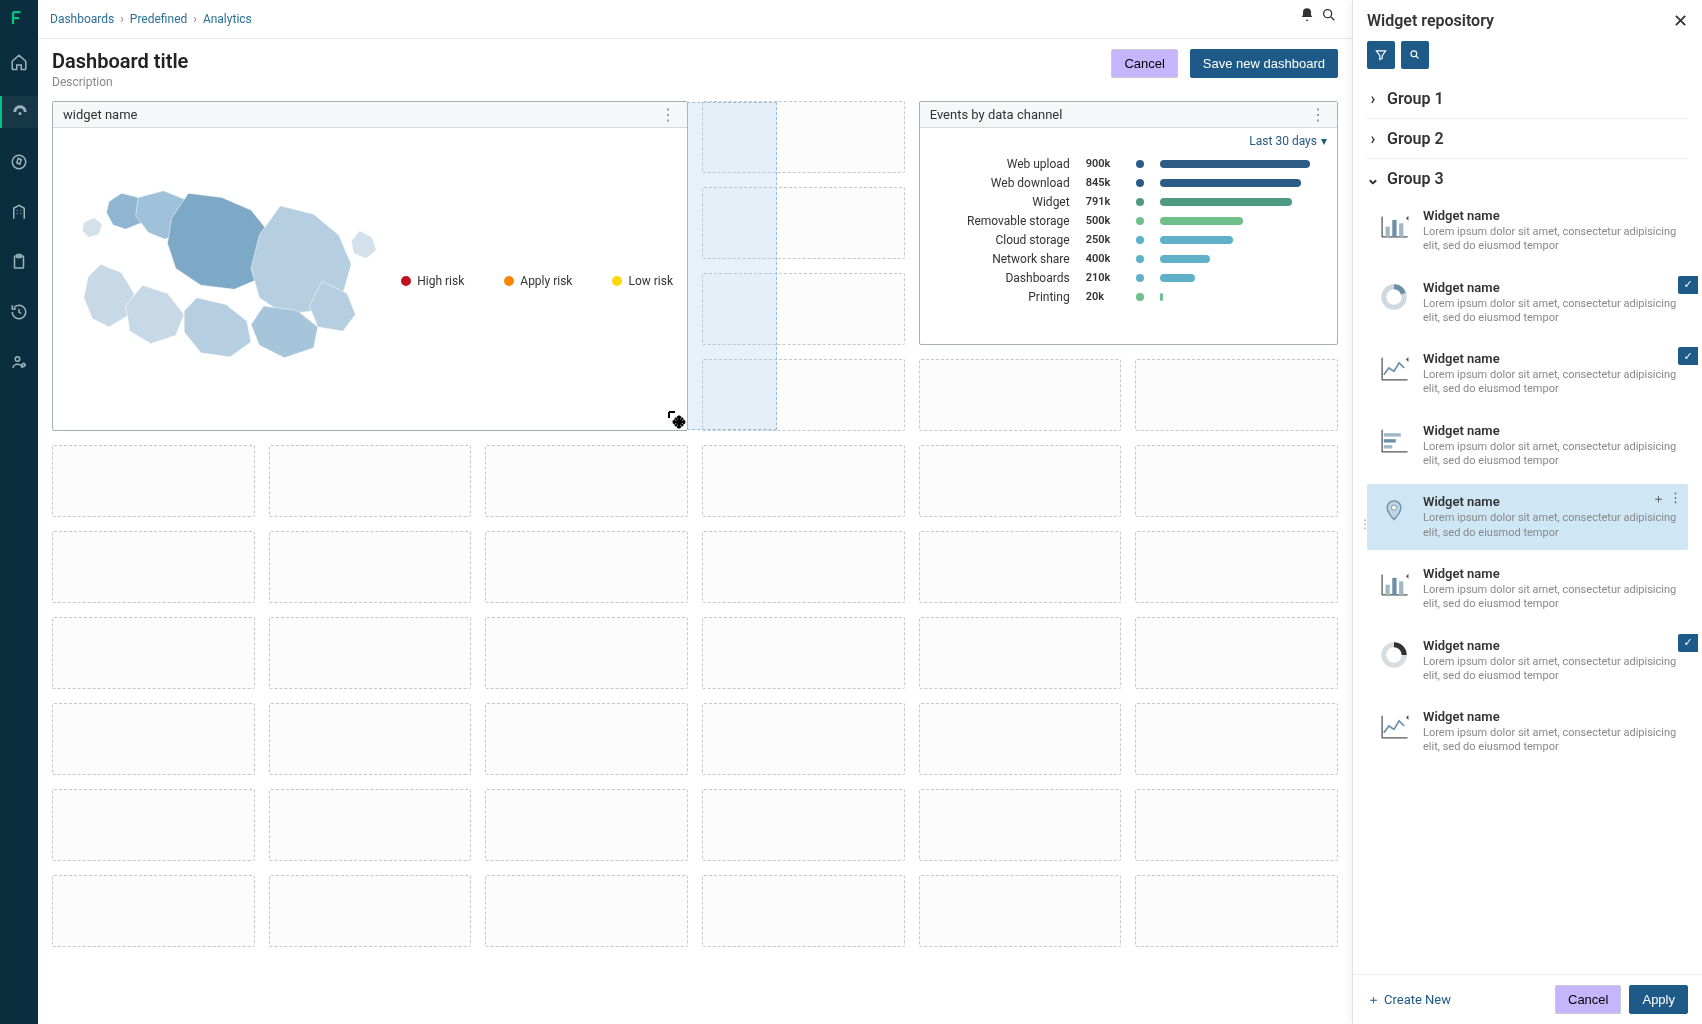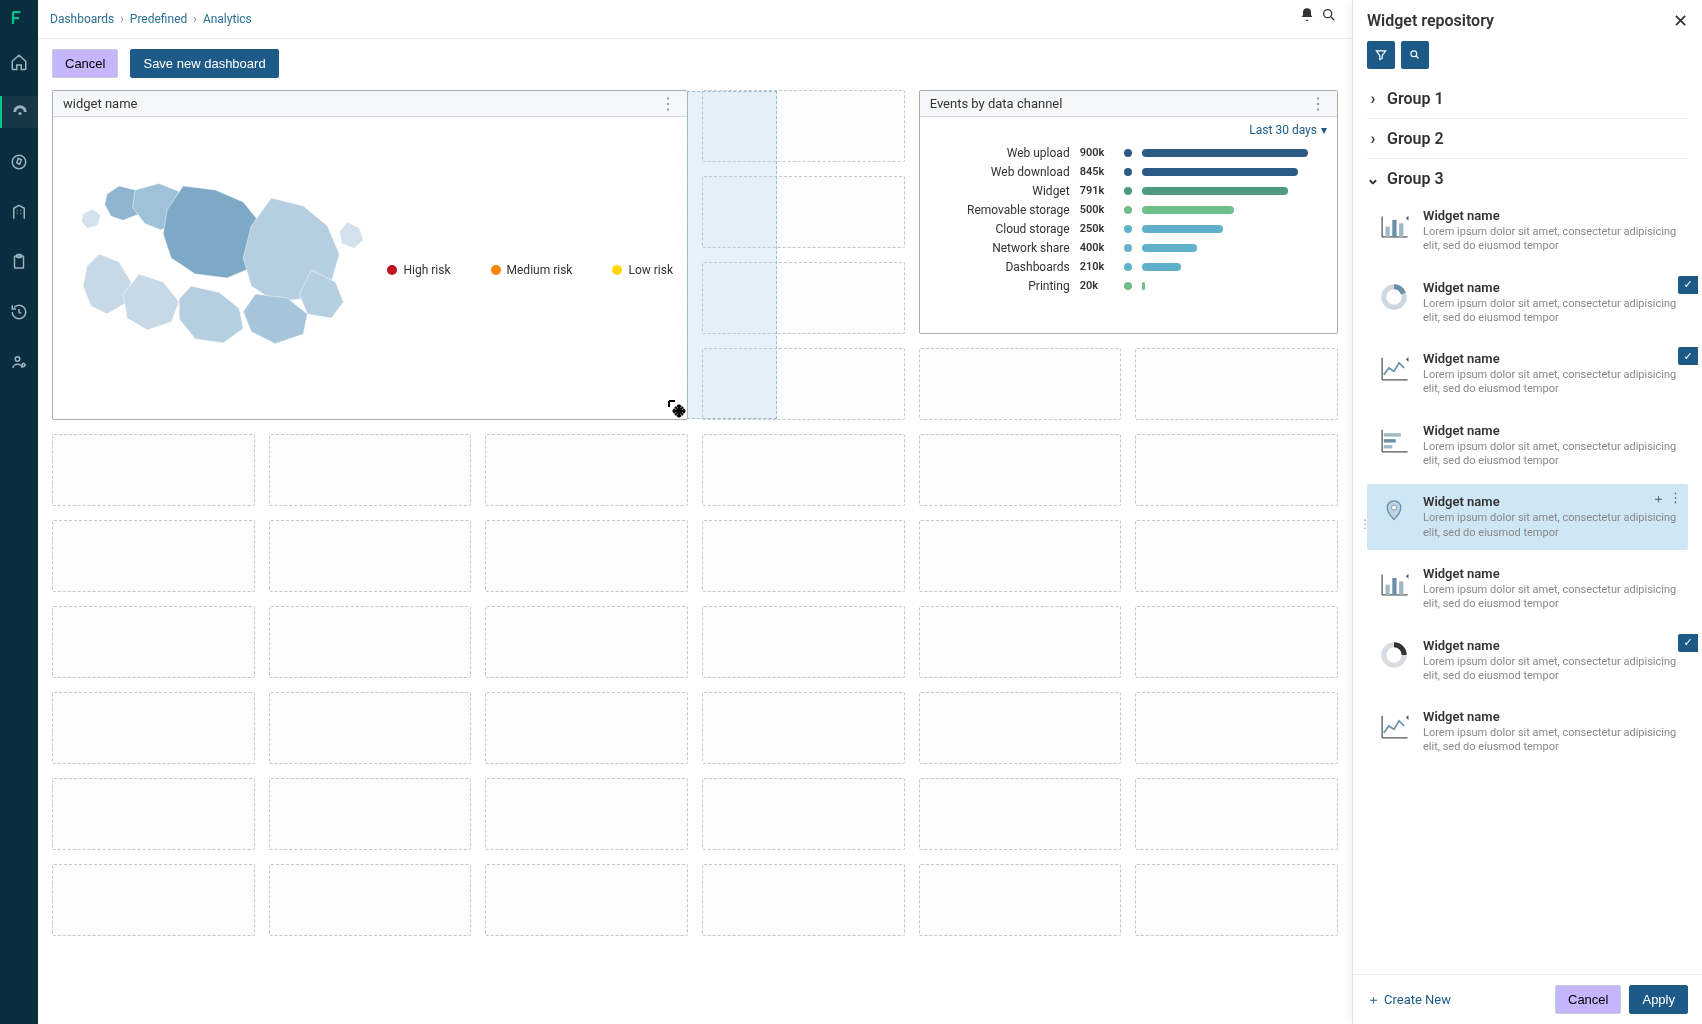--- a/index.html
+++ b/index.html
@@ -43,21 +43,21 @@
 .map-area { flex:1; background: #fff; position:relative; }
 .map-svg { width: 100%; height: 100%; }
 .legend { display:flex; gap: 40px; padding: 8px 4px; font-size: 12px; }
 .legend-item { display:flex; align-items:center; gap:6px; }
 .dot { width:10px; height:10px; border-radius:50%; }
 .resize-handle { position:absolute; right:-8px; bottom:-8px; width:32px; height:32px; display:flex; align-items:center; justify-content:center; cursor:nwse-resize; }
 
 .widget-events { grid-column: 5 / span 2; grid-row: 1 / span 3; }
 .widget-events .wbody { padding: 6px 10px 10px; }
 .range-row { display:flex; justify-content:flex-end; font-size:12px; color:#1d5a87; cursor:pointer; gap:4px; align-items:center; padding-bottom:6px; }
-.chart-row { display:flex; align-items:center; gap:10px; height:19px; }
+.chart-row { display:flex; align-items:center; gap:16px; height:19px; }
 .chart-label { flex: 0 0 140px; text-align:right; font-size:12px; color:#333; }
 .chart-val { flex: 0 0 34px; font-size:11px; font-weight:600; color:#333; text-align:left; }
 .chart-dot { width:8px; height:8px; border-radius:50%; flex-shrink:0; }
 .chart-bar-wrap { flex:1; height:8px; border-radius:4px; }
 .chart-bar { height:8px; border-radius:4px; }
 
 
 .col4-slot { grid-column: 4; }
 
 
@@ -159,20 +159,24 @@
         </div>
       <div class="icon-btn">
           <svg viewBox="0 0 24 24" width="16" height="16" fill="none" stroke="currentColor" stroke-width="2">
             <circle cx="10" cy="10" r="6"></circle>
             <path d="M20 20l-5-5"></path>
           </svg>
         </div>
     </div>
 
     <div class="header">
+      <div class="header-left">
+        <div class="header-title">Dashboard title</div>
+        <div class="header-desc">Description</div>
+      </div>
       <button class="btn">Cancel</button>
       <button class="btn primary">Save new dashboard</button>
     </div>
 
     <div class="canvas">
       <div class="grid" id="grid">
           <div class="widget widget-map" style="position: relative;">
   <div class="whead">
               <span>widget name</span>
               <span class="menu">⋮</span>
@@ -196,21 +200,21 @@
         </g>
       </svg>
     </div>
     <div class="legend">
       <div class="legend-item">
                   <span class="dot" style="background:#c1121f"></span>
                   <span>High risk</span>
                 </div>
                 <div class="legend-item">
                   <span class="dot" style="background:#fb8500"></span>
-                  <span>Medium  risk</span>
+                  <span>Apply  risk</span>
                 </div>
                 <div class="legend-item">
                   <span class="dot" style="background:#ffd60a"></span>
                   <span>Low risk</span>
                 </div>
     </div>
   </div>
   <div class="resize-handle">
     <svg width="28" height="28" viewBox="0 0 28 28">
       <path d="M2 2 L2 8 M2 2 L8 2" stroke="#000" stroke-width="2" fill="none" transform="translate(2,2)"></path>

